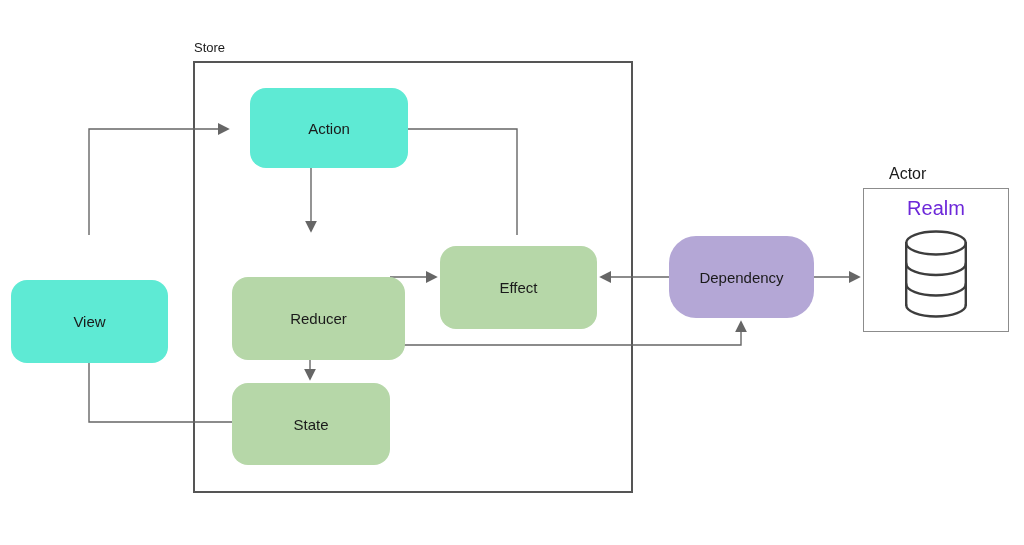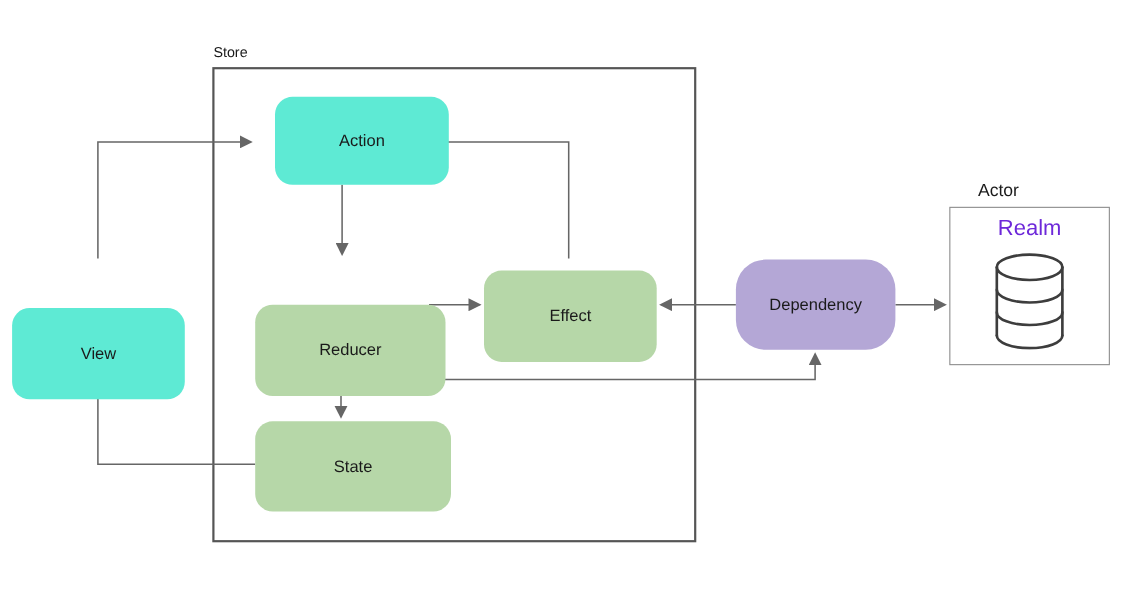--- a/index.html
+++ b/index.html
@@ -59,21 +59,21 @@
     align-items: center;
     justify-content: center;
     color: #1a1a1a;
     font-size: 15px;
     box-sizing: border-box;
   }
   .node-view       { left: 11px;  top: 235px; width: 157px; height: 83px; }
   .node-action     { left: 232px; top: 88px;  width: 158px; height: 80px; }
   .node-reducer    { left: 232px; top: 233px; width: 173px; height: 83px; margin-top: 44px; }
   .node-effect     { left: 440px; top: 246px; width: 157px; height: 83px; }
-  .node-state      { left: 232px; top: 383px; width: 178px; height: 82px; }
+  .node-state      { left: 232px; top: 383px; width: 158px; height: 82px; }
   .node-dependency { left: 669px; top: 236px; width: 145px; height: 82px; border-radius: 27px; }
 
   
   .realm-label {
     position: absolute;
     left: 863px; top: 198px; width: 146px;
     text-align: center;
     color: #6d28d9;
     font-size: 20px;
     line-height: 20px;

